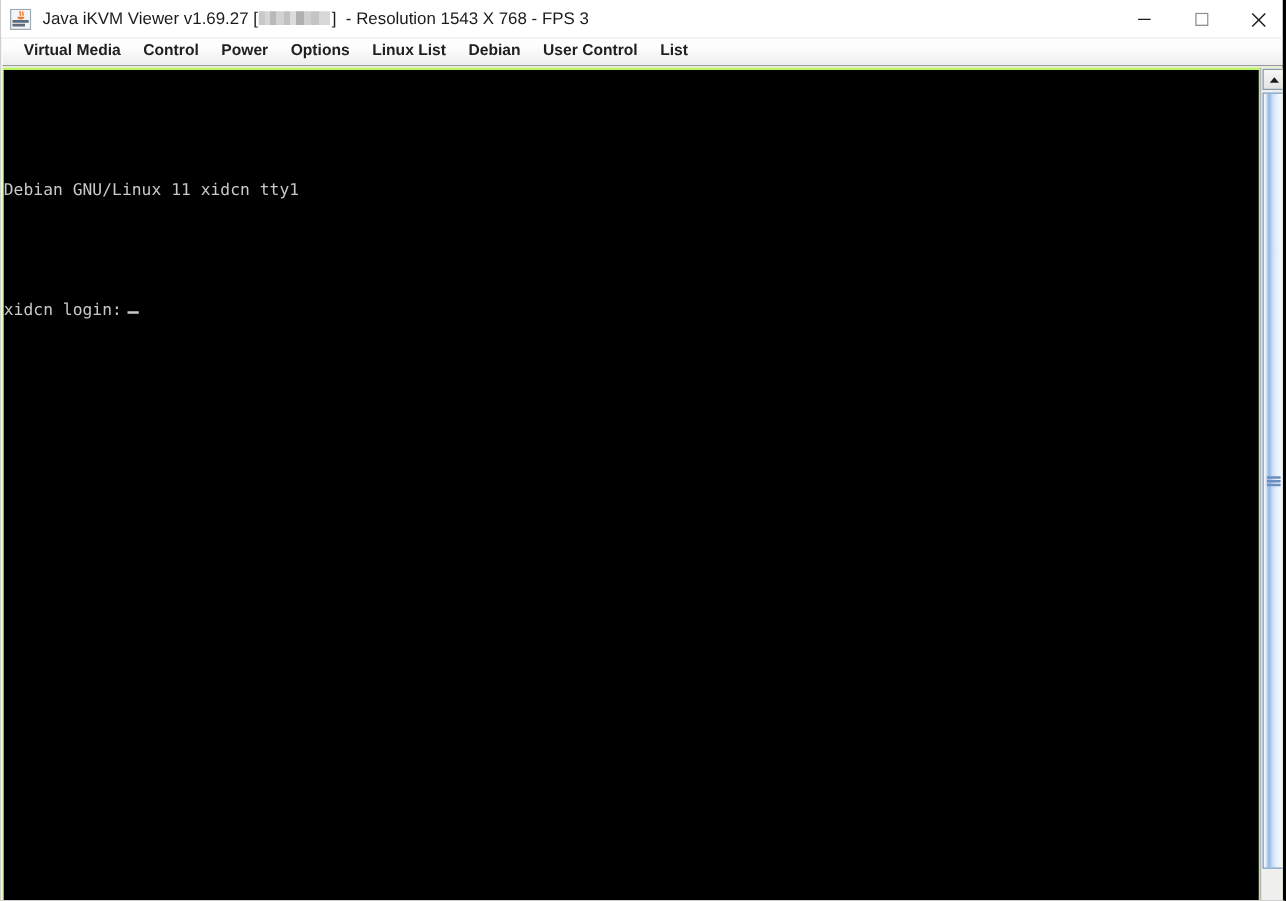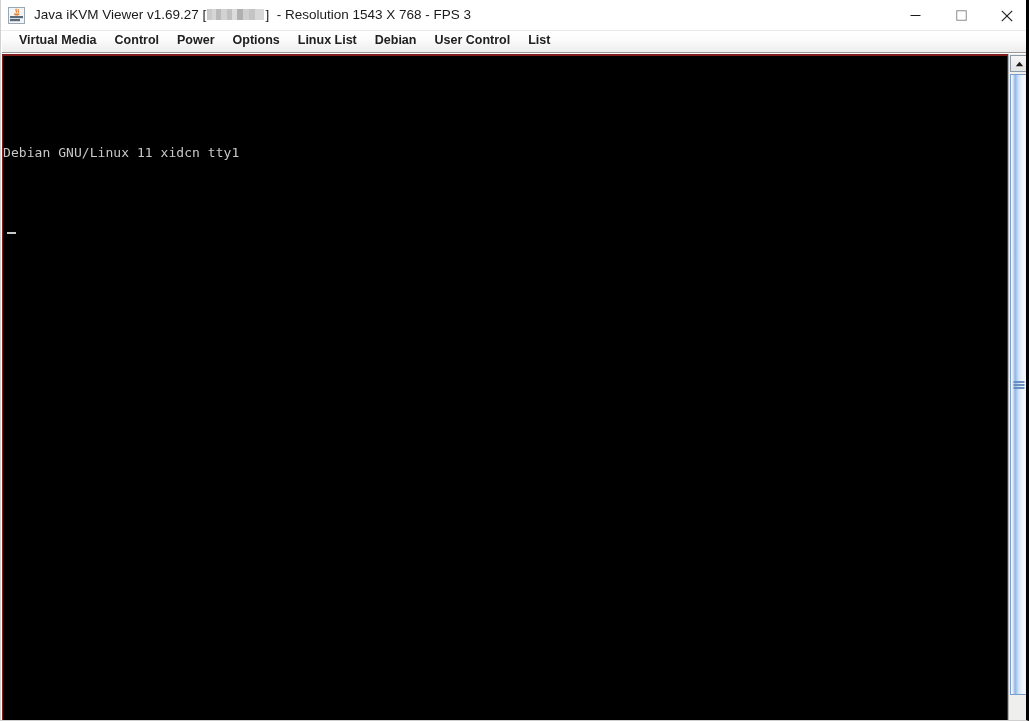--- a/index.html
+++ b/index.html
@@ -128,21 +128,21 @@
     line-height: 14px;
   }
 
   
   #viewer-area {
     position: absolute;
     left: 1px;
     top: 54px;
     width: 1027px;
     height: 666px;
-    background: #7f1d1d;
+    background: #bef264;
     overflow: hidden;
   }
   #console-screen {
     position: absolute;
     left: 1px;
     top: 2px;
     width: 1004px;
     height: 664px;
     background: #000000;
     overflow: hidden;
@@ -300,20 +300,21 @@
     <div class="menu-item">User Control</div>
     <div class="menu-item">List</div>
   </div>
 
   <div id="viewer-area">
 
     <div id="console-screen">
       <div id="console-text">
         <div class="console-line">Debian GNU/Linux 11 xidcn tty1</div>
         <div class="console-line" id="login-line">
+          <span>xidcn login:</span>
           <span id="cursor-block"></span>
         </div>
       </div>
     </div>
 
     <div id="vscrollbar">
       <div id="scroll-up-button">
         <svg width="9" height="6" viewBox="0 0 9 6">
           <path d="M4.5 0.8 L8.2 5.2 L0.8 5.2 Z" fill="#1b1b1b"></path>
         </svg>

